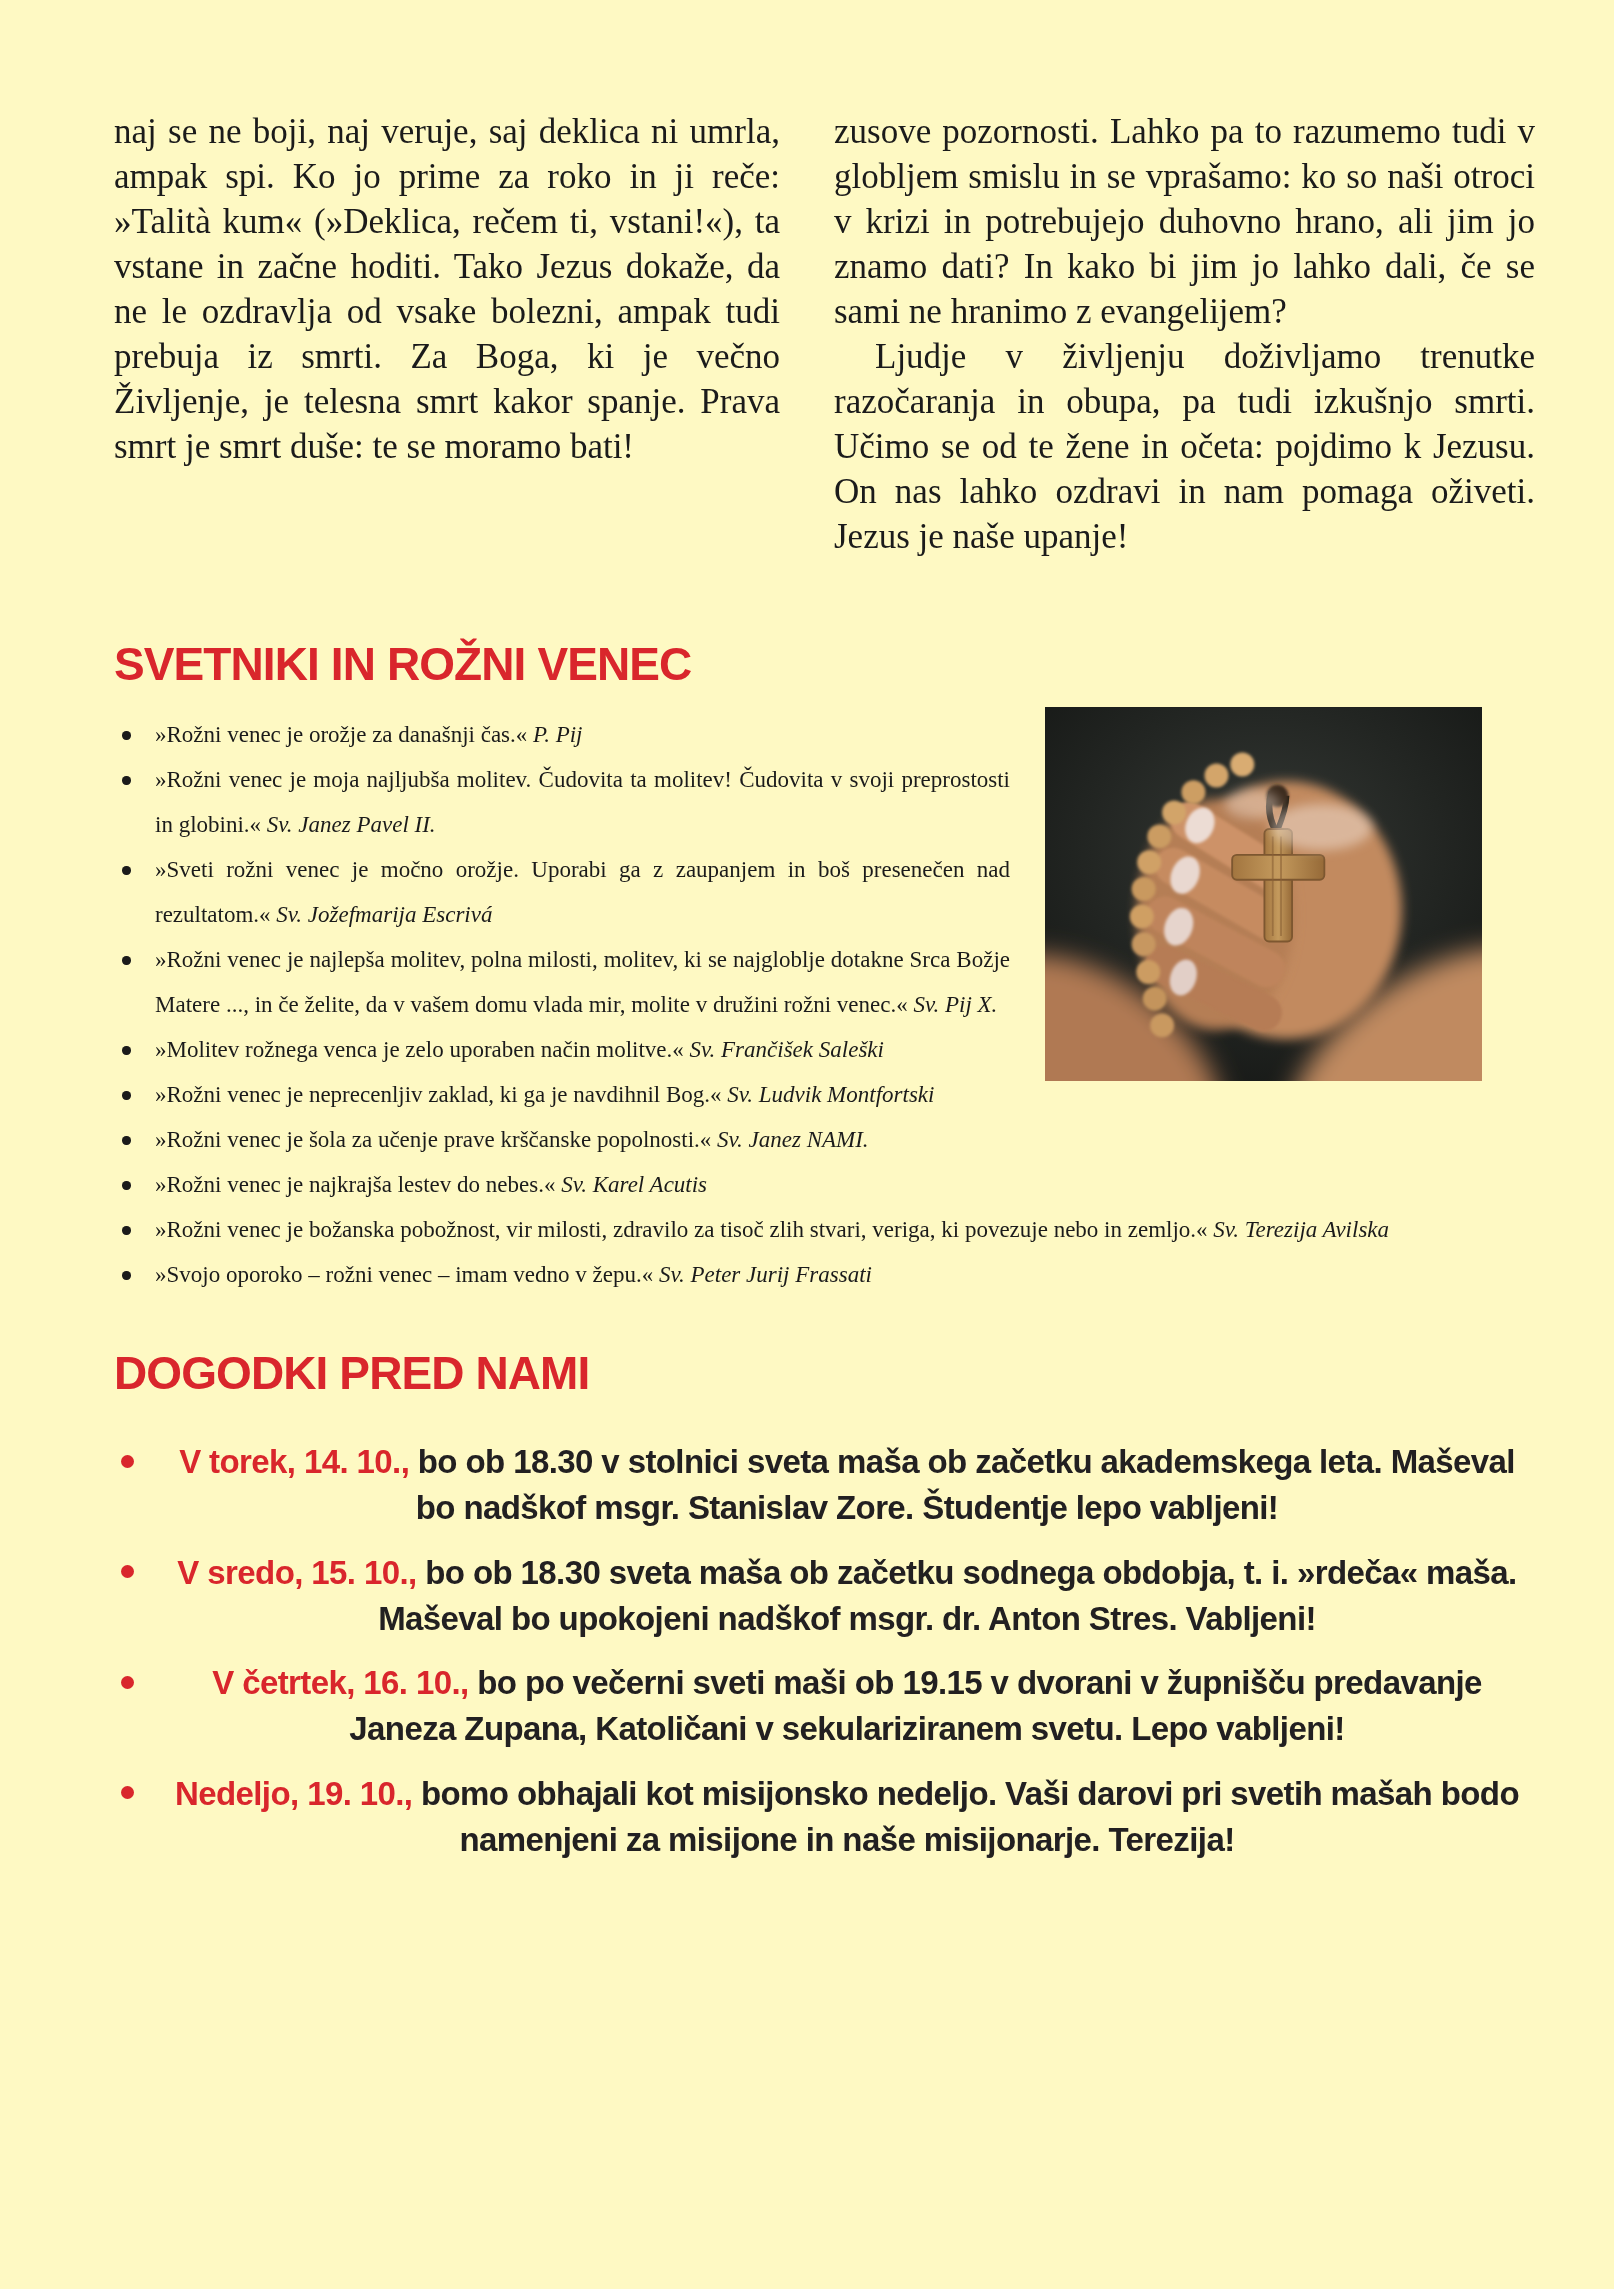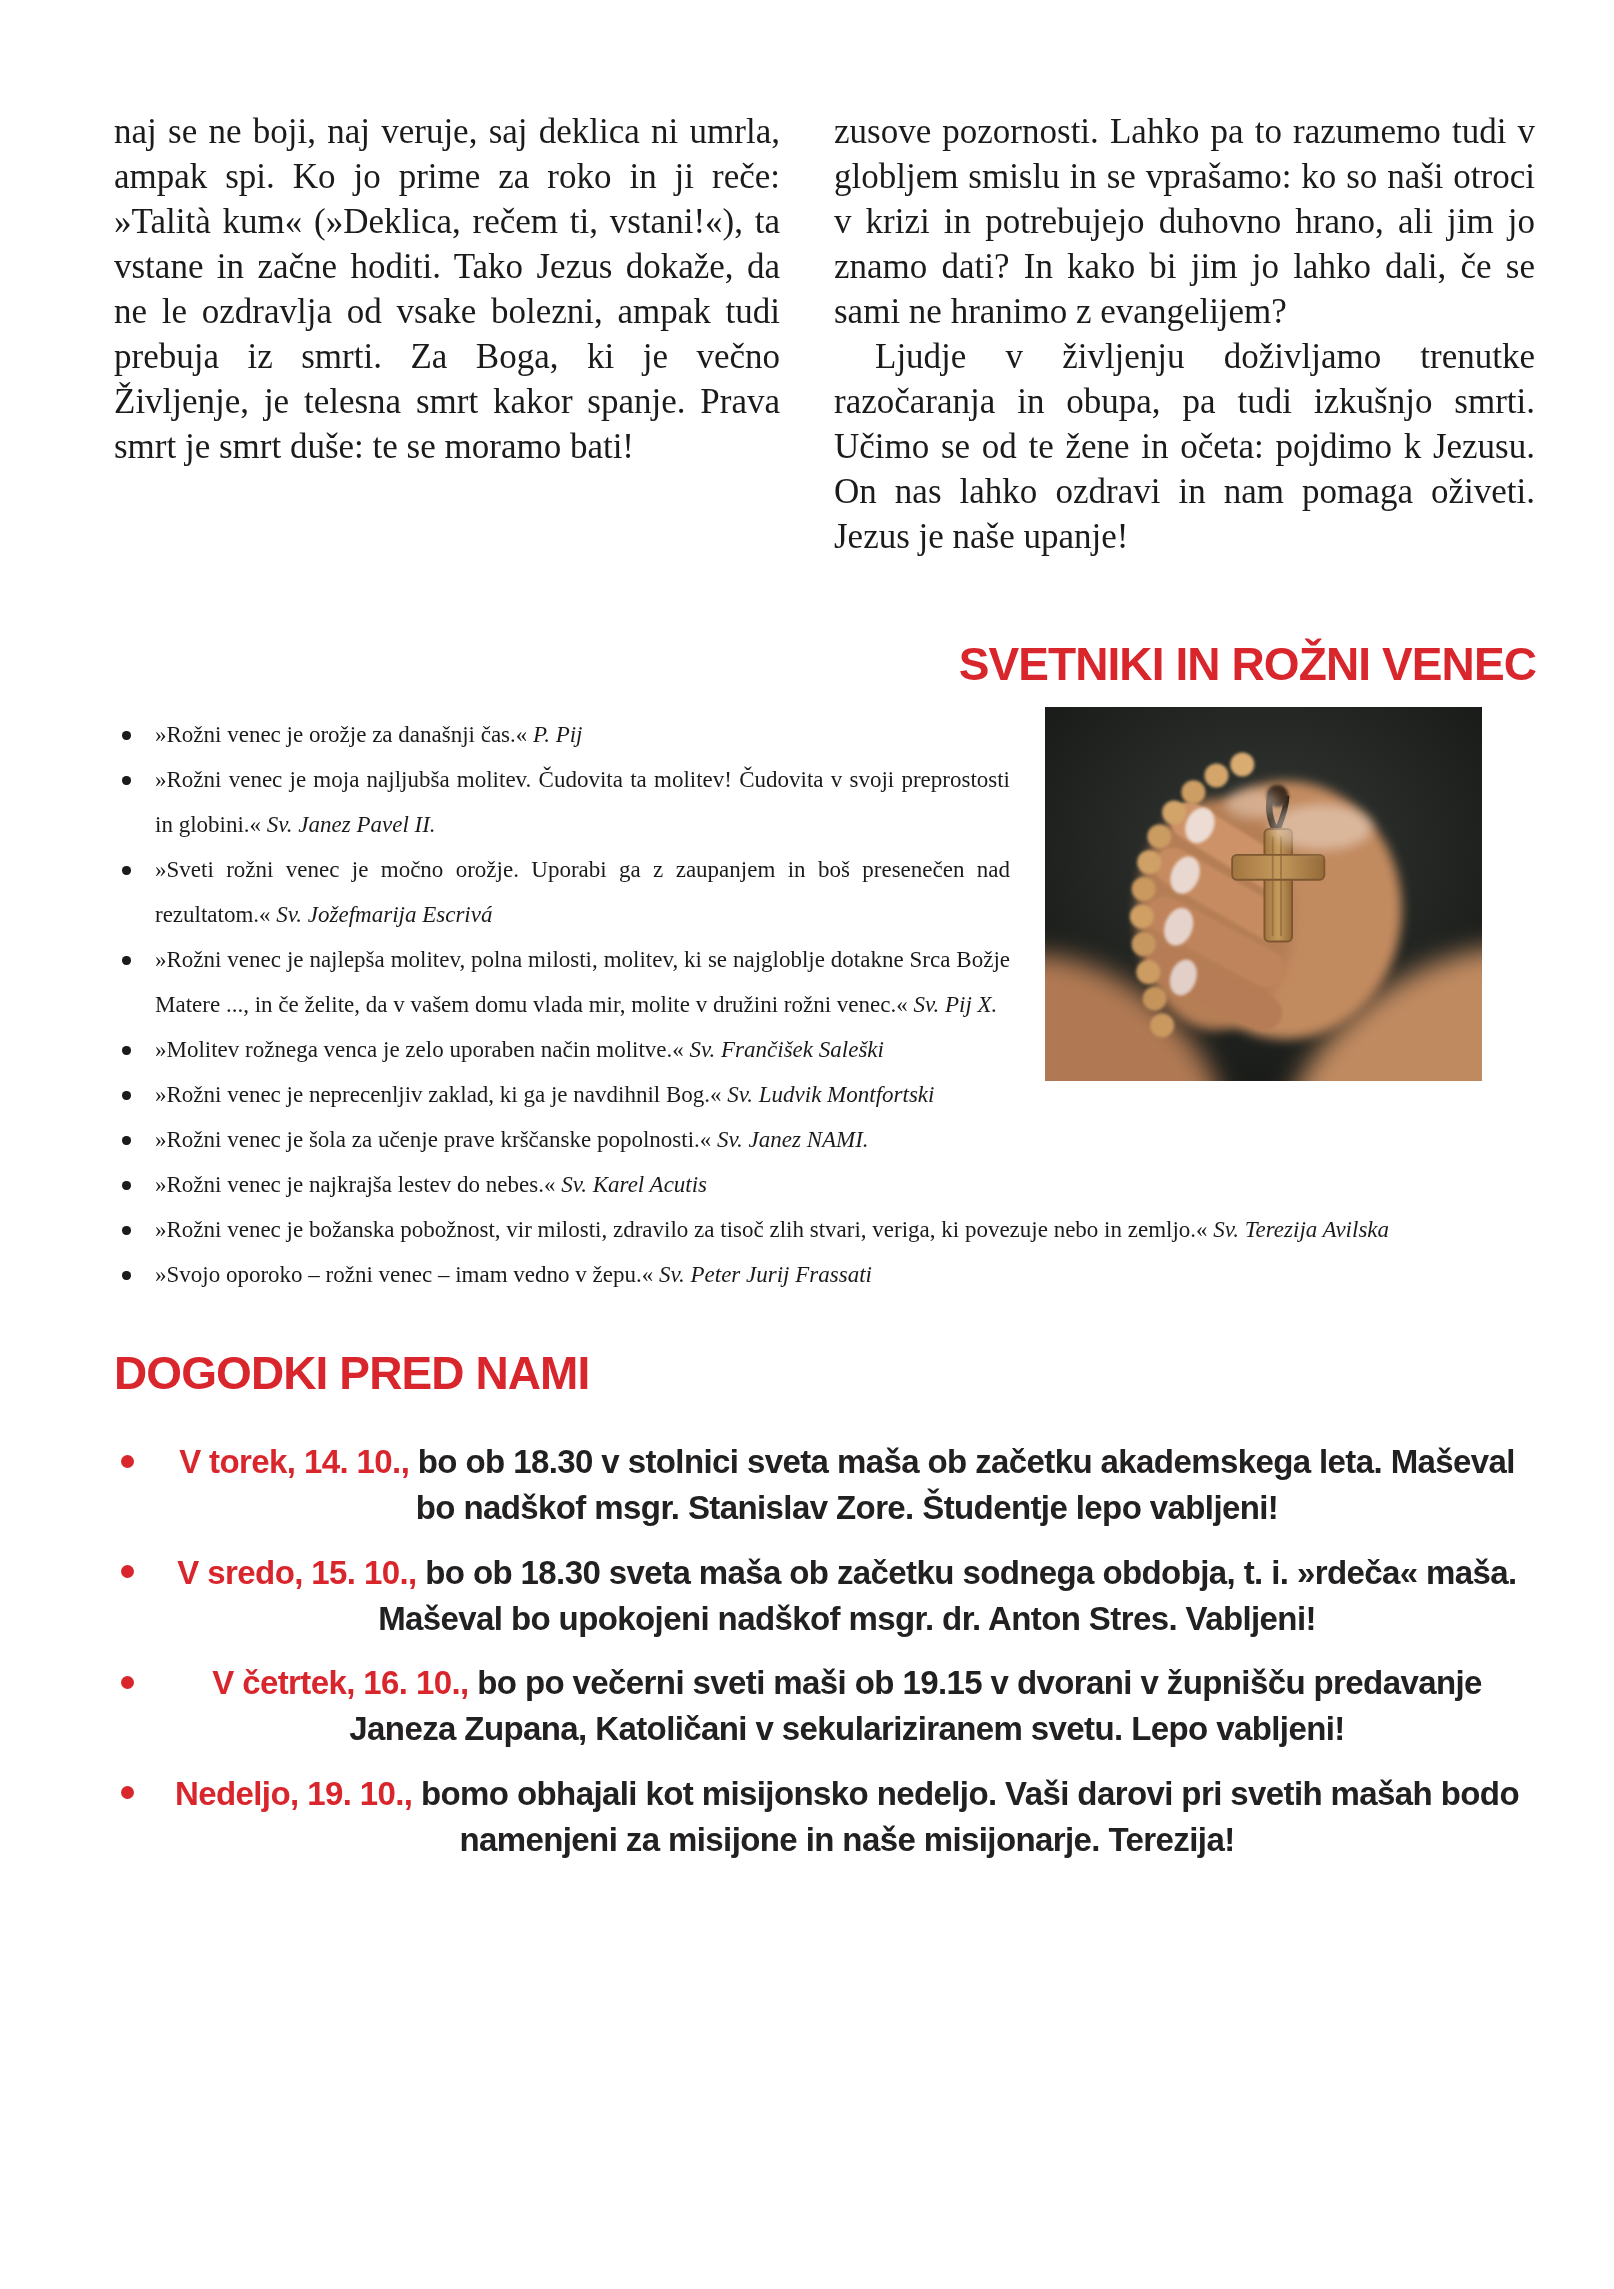--- a/index.html
+++ b/index.html
@@ -1,20 +1,20 @@
 <!DOCTYPE html>
 <html lang="sl" style="font-size:14.8px"><head>
 <meta charset="utf-8">
 <style>
   html, body { margin: 0; padding: 0; background: #e8e8e8; }
   .page {
     position: relative;
     width: 1614px;
     height: 2290px;
-    background: #ffffff;
+    background: #fef9c3;
     box-sizing: border-box;
     padding: 109px 78px 37px 114px;
     overflow: hidden;
     font-family: "Liberation Serif", serif;
     color: #1b1b1b;
     margin: 0 auto;
   }
   
   .columns { display: flex; gap: 54px; }
   .col { text-align: justify; font-size: 35px; line-height: 45px; }
@@ -26,21 +26,21 @@
   
   .section-title {
     font-family: "Liberation Sans", sans-serif;
     font-weight: 700;
     letter-spacing: -0.9px;
     color: #d9262c;
     font-size: 46px;
     line-height: 48px;
     margin: 0;
   }
-  .saints-title { margin-top: 81px; text-align: right; }
+  .saints-title { margin-top: 81px; }
   .events-title { clear: both; margin-top: 52px; }
 
   
   .saints { margin-top: 24px; }
   .photo {
     float: right;
     width: 437px;
     height: 374px;
     margin: -5.5px 54px 28px 35px;
     background: #1c1e1c;

